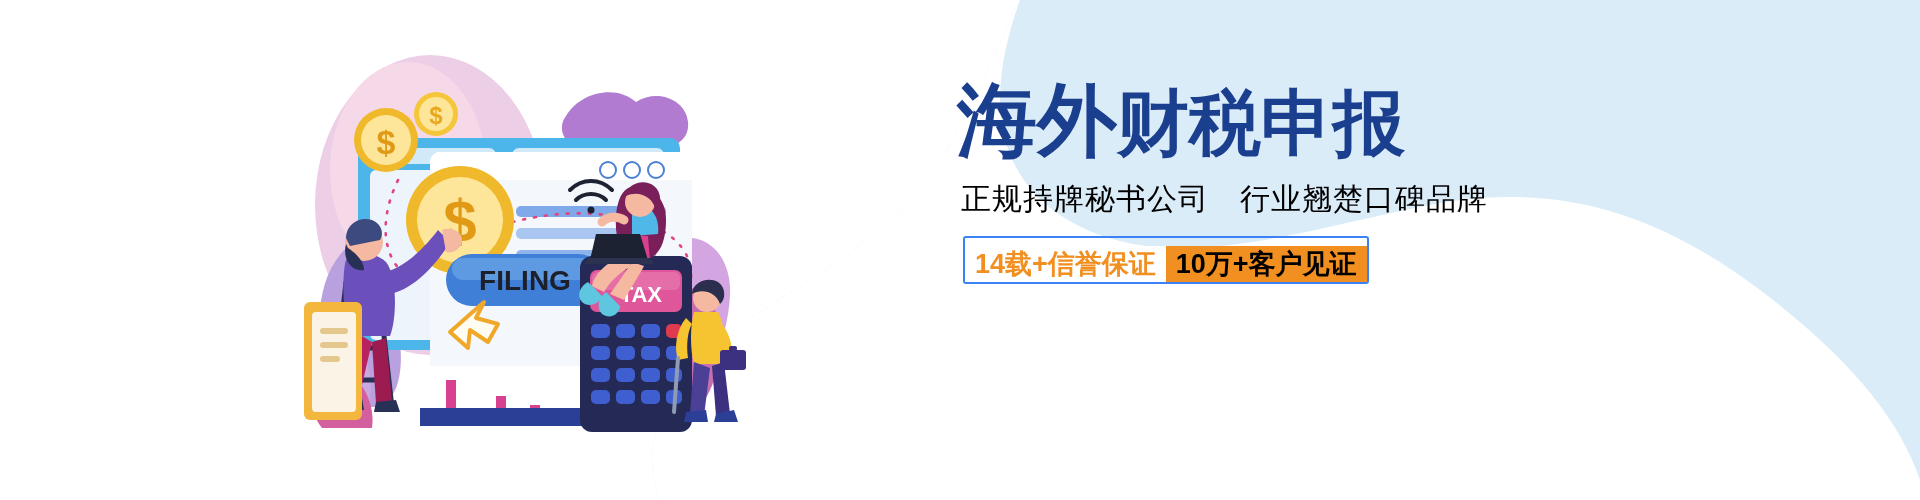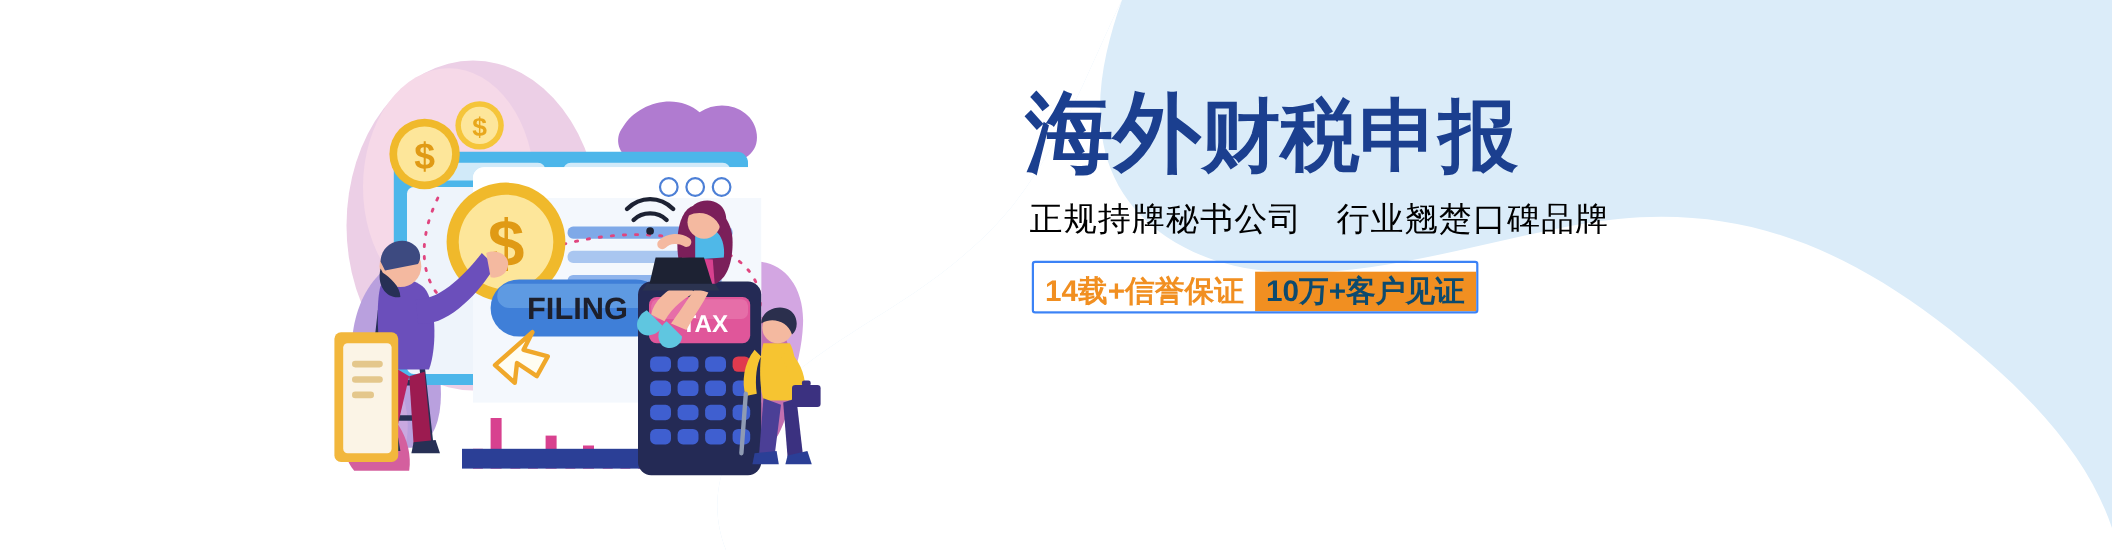--- a/index.html
+++ b/index.html
@@ -4,21 +4,21 @@
 <style>
   html,body{margin:0;padding:0;}
   body{
     width:1920px;height:500px;overflow:hidden;
     font-family:"Liberation Sans","DejaVu Sans",sans-serif;
     background:#dbecf9;
   }
   .banner{position:relative;width:1920px;height:500px;overflow:hidden;background:#dbecf9;}
   .bg-svg{position:absolute;left:0;top:0;width:1920px;height:500px;}
   .illus{position:absolute;left:280px;top:30px;width:480px;height:420px;}
-  .text-block{position:absolute;left:932px;top:78px;width:560px;}
+  .text-block{position:absolute;left:957px;top:78px;width:560px;}
 
   .headline{
     font-weight:bold;
     font-size:76px;
     line-height:86px;
     letter-spacing:2px;
     color:#1b3f8f;
     white-space:nowrap;
     margin:0;
   }
@@ -43,21 +43,21 @@
     border-radius:3px;
     overflow:hidden;
     height:44px;
   }
   .badge{
     display:flex;align-items:center;justify-content:center;
     font-size:27px;font-weight:bold;letter-spacing:0px;
     padding:0 10px;white-space:nowrap;
   }
   .badge-a{background:#ffffff;color:#f18f21;}
-  .badge-b{background:#f18f21;color:#0c4a6e;margin-top:17px;}
+  .badge-b{background:#f18f21;color:#000000;margin-top:17px;}
 </style>
 </head>
 <body>
 
 <div class="banner">
 
   <svg class="bg-svg" viewBox="0 0 1920 500" preserveAspectRatio="none">
     <rect x="0" y="0" width="1920" height="500" fill="#dbecf9"></rect>
     <path fill="#ffffff" d="M0,0 L1020,0
              C990,60 960,150 900,210

